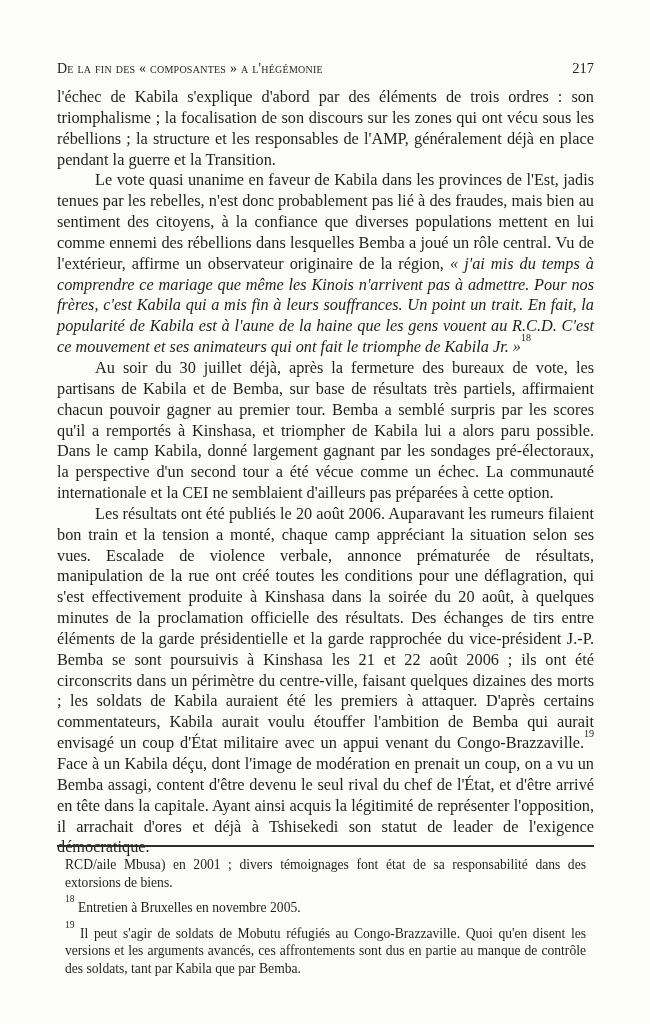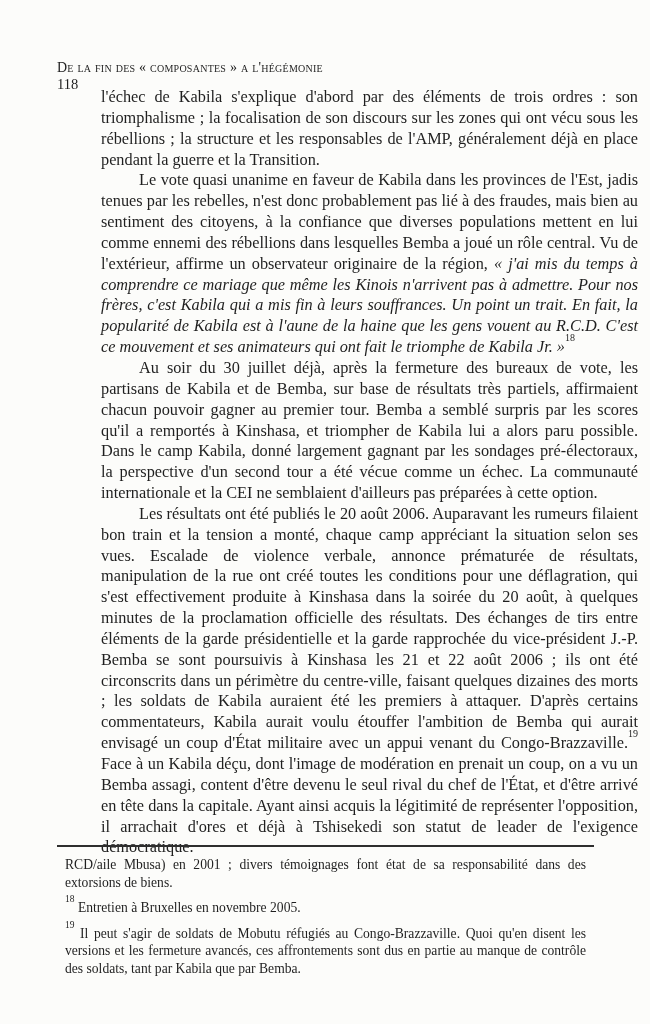--- a/index.html
+++ b/index.html
@@ -23,41 +23,39 @@
     color: var(--ink);
   }
   .running-header {
     position: absolute;
     top: 60px;
     left: 57px;
     width: 537px;
     display: flex;
     justify-content: space-between;
     align-items: baseline;
-    flex-direction: column;
   }
   .running-title {
     font-variant: small-caps;
     font-size: 14px;
     letter-spacing: 0.25px;
     white-space: nowrap;
   }
   .page-number {
     font-size: 14.5px;
   }
   .body-text {
     position: absolute;
     top: 87px;
     left: 57px;
     width: 537px;
     font-size: 16.3px;
     line-height: 20.85px;
     text-align: justify;
     hyphens: none;
-    margin-left: 44px;
   }
   .para { margin: 0; }
   .para.indent { text-indent: 38px; }
   .quote { font-style: italic; }
   sup.fn-ref, sup.fn-num {
     font-size: 10px;
     line-height: 0;
     position: relative;
     top: -0.45em;
   }
@@ -79,36 +77,36 @@
   .fn { margin: 8px; }
   sup.fn-num { font-size: 9.5px; }
 </style>
 </head>
 <body>
 
 <div class="page">
 
   <div class="running-header">
     <span class="running-title">De la fin des « composantes » a l'hégémonie</span>
-    <span class="page-number">118</span>
+    <span class="page-number">217</span>
   </div>
 
   <div class="body-text">
     <p class="para"><span>l'échec de Kabila s'explique d'abord par des éléments de trois ordres : son triomphalisme ; la focalisation de son discours sur les zones qui ont vécu sous les rébellions ; la structure et les responsables de l'AMP, généralement déjà en place pendant la guerre et la Transition.</span></p>
 
     <p class="para indent"><span>Le vote quasi unanime en faveur de Kabila dans les provinces de l'Est, jadis tenues par les rebelles, n'est donc probablement pas lié à des fraudes, mais bien au sentiment des citoyens, à la confiance que diverses populations mettent en lui comme ennemi des rébellions dans lesquelles Bemba a joué un rôle central. Vu de l'extérieur, affirme un observateur originaire de la région, </span><em class="quote">« j'ai mis du temps à comprendre ce mariage que même les Kinois n'arrivent pas à admettre. Pour nos frères, c'est Kabila qui a mis fin à leurs souffrances. Un point un trait. En fait, la popularité de Kabila est à l'aune de la haine que les gens vouent au R.C.D. C'est ce mouvement et ses animateurs qui ont fait le triomphe de Kabila Jr. »</em><sup class="fn-ref">18</sup></p>
 
     <p class="para indent"><span>Au soir du 30 juillet déjà, après la fermeture des bureaux de vote, les partisans de Kabila et de Bemba, sur base de résultats très partiels, affirmaient chacun pouvoir gagner au premier tour. Bemba a semblé surpris par les scores qu'il a remportés à Kinshasa, et triompher de Kabila lui a alors paru possible. Dans le camp Kabila, donné largement gagnant par les sondages pré-électoraux, la perspective d'un second tour a été vécue comme un échec. La communauté internationale et la CEI ne semblaient d'ailleurs pas préparées à cette option.</span></p>
 
     <p class="para indent"><span>Les résultats ont été publiés le 20 août 2006. Auparavant les rumeurs filaient bon train et la tension a monté, chaque camp appréciant la situation selon ses vues. Escalade de violence verbale, annonce prématurée de résultats, manipulation de la rue ont créé toutes les conditions pour une déflagration, qui s'est effectivement produite à Kinshasa dans la soirée du 20 août, à quelques minutes de la proclamation officielle des résultats. Des échanges de tirs entre éléments de la garde présidentielle et la garde rapprochée du vice-président J.-P. Bemba se sont poursuivis à Kinshasa les 21 et 22 août 2006 ; ils ont été circonscrits dans un périmètre du centre-ville, faisant quelques dizaines des morts ; les soldats de Kabila auraient été les premiers à attaquer. D'après certains commentateurs, Kabila aurait voulu étouffer l'ambition de Bemba qui aurait envisagé un coup d'État militaire avec un appui venant du Congo-Brazzaville.</span><sup class="fn-ref">19</sup><span> Face à un Kabila déçu, dont l'image de modération en prenait un coup, on a vu un Bemba assagi, content d'être devenu le seul rival du chef de l'État, et d'être arrivé en tête dans la capitale. Ayant ainsi acquis la légitimité de représenter l'opposition, il arrachait d'ores et déjà à Tshisekedi son statut de leader de l'exigence démocratique.</span></p>
   </div>
 
   <div class="footnotes">
     <div class="fn-rule"></div>
 
     <p class="fn"><span>RCD/aile Mbusa) en 2001 ; divers témoignages font état de sa responsabilité dans des extorsions de biens.</span></p>
 
     <p class="fn"><sup class="fn-num">18</sup> <span>Entretien à Bruxelles en novembre 2005.</span></p>
 
-    <p class="fn"><sup class="fn-num">19</sup> <span>Il peut s'agir de soldats de Mobutu réfugiés au Congo-Brazzaville. Quoi qu'en disent les versions et les fermeture avancés, ces affrontements sont dus en partie au manque de contrôle des soldats, tant par Kabila que par Bemba.</span></p>
+    <p class="fn"><sup class="fn-num">19</sup> <span>Il peut s'agir de soldats de Mobutu réfugiés au Congo-Brazzaville. Quoi qu'en disent les versions et les arguments avancés, ces affrontements sont dus en partie au manque de contrôle des soldats, tant par Kabila que par Bemba.</span></p>
   </div>
 
 </div>
 
 </body></html>

